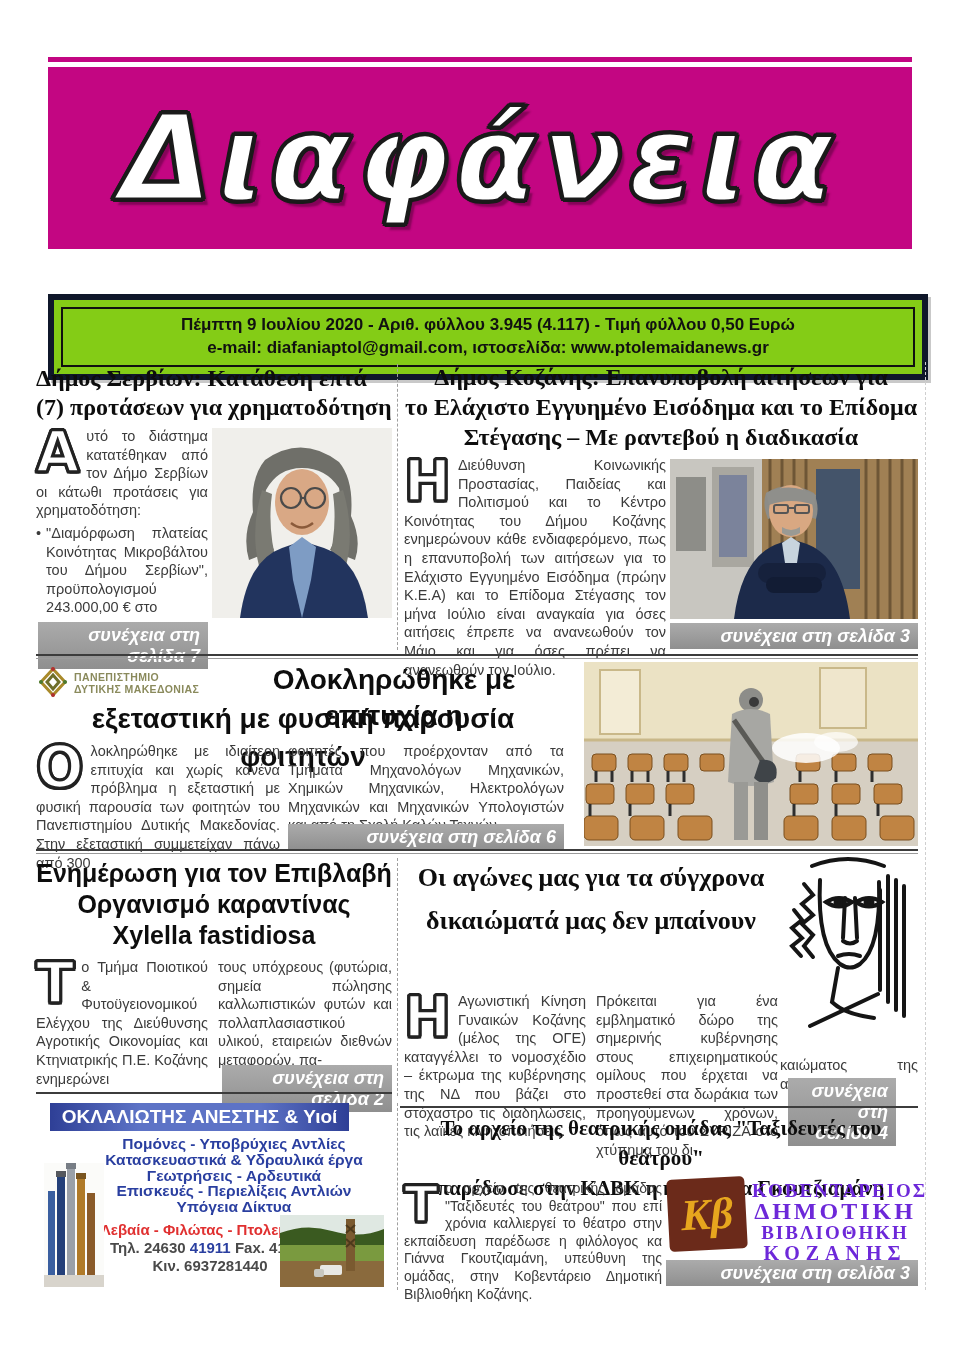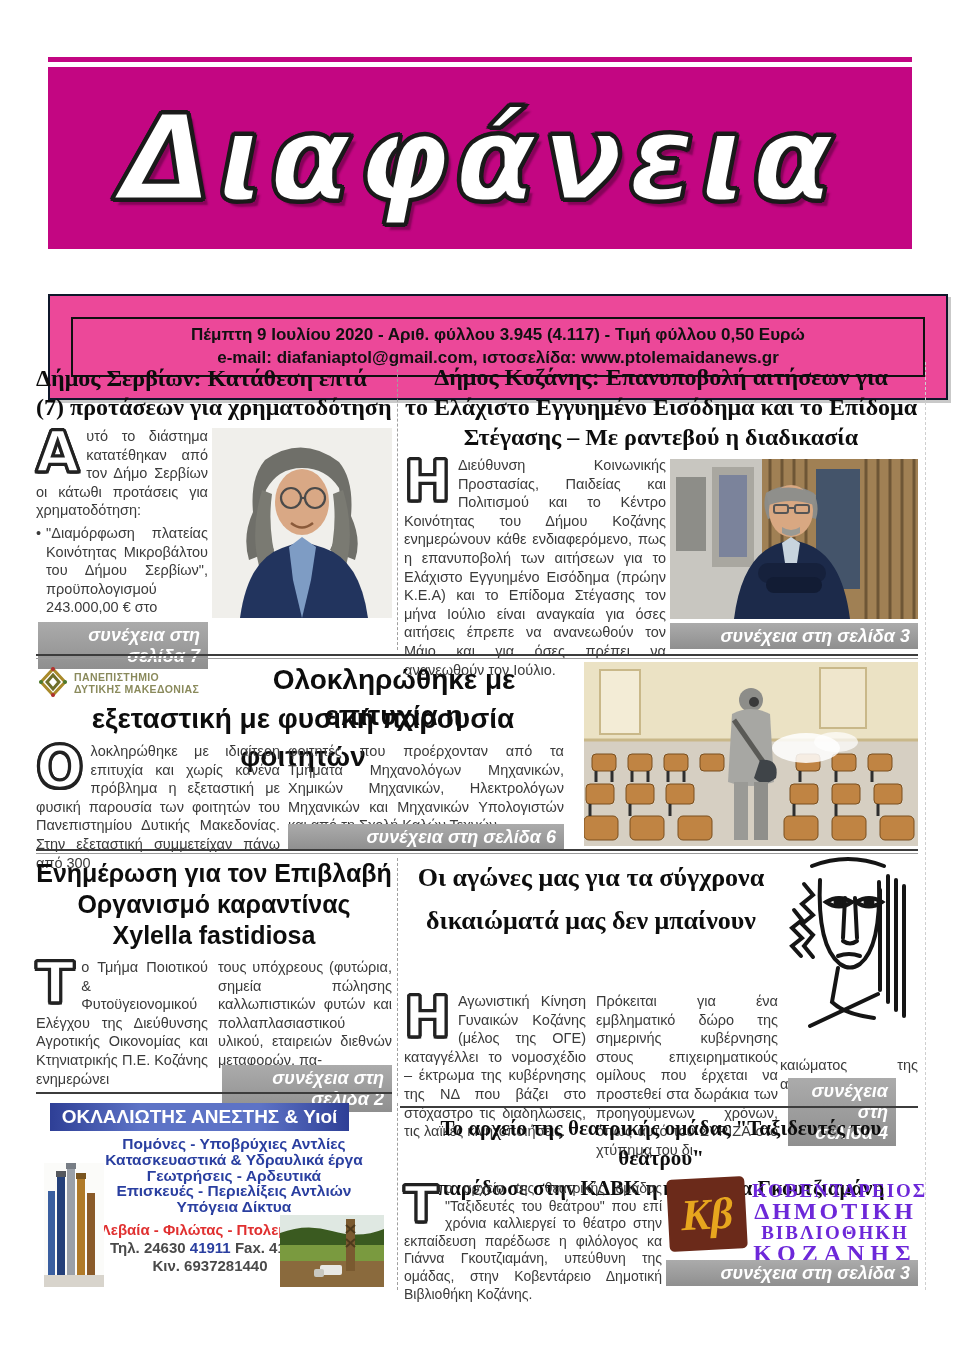--- a/index.html
+++ b/index.html
@@ -7,21 +7,21 @@
         font-family:"Liberation Sans","DejaVu Sans",sans-serif;color:#2e2e2e;}
   .abs{position:absolute;}
   
   .strip{background:#c30682;}
   .mast{background:#c30682;display:flex;align-items:center;justify-content:center;}
   .mast .logo{font-family:"DejaVu Sans","Liberation Sans",sans-serif;font-weight:700;font-style:italic;
       font-size:118px;letter-spacing:6px;color:#ffffff;-webkit-text-stroke:3px #1a1a1a;
       text-shadow:3px 0 #1a1a1a,-3px 0 #1a1a1a,0 3px #1a1a1a,0 -3px #1a1a1a,2px 2px #1a1a1a,-2px -2px #1a1a1a,2px -2px #1a1a1a,-2px 2px #1a1a1a, 5px 6px 2px rgba(60,0,40,.45);}
   .tagline{background:#ef0b8d;display:flex;align-items:center;justify-content:center;
       color:#fff;font-weight:700;font-size:25px;letter-spacing:22px;text-indent:22px;}
-  .datebox{border:2px solid #0f172a;padding:21px;box-shadow:3px 3px 0 #c9c9c9;background:#ec4899;}
+  .datebox{border:6px solid #0f172a;padding:7px;box-shadow:3px 3px 0 #c9c9c9;background:#84cc16;}
   .datebox .inner{border:2px solid #101010;text-align:center;padding:4px 6px 6px;}
   .dl1,.dl2{font-weight:700;font-size:17px;color:#111;line-height:23px;}
   
   .h-serif{font-family:"Liberation Serif","DejaVu Serif",serif;font-weight:700;color:#0d0d0d;}
   .h-sans{font-family:"Liberation Sans","DejaVu Sans",sans-serif;font-weight:700;color:#0d0d0d;}
   .center{text-align:center;}
   
   .bodytxt{font-size:14.5px;line-height:18.6px;color:#3b3b3b;text-align:justify;}
   .dropcap{float:left;font-family:"DejaVu Sans",sans-serif;font-weight:700;font-size:56px;line-height:46px;
       padding:3px 7px 0 0;color:#ffffff;-webkit-text-stroke:2.5px #222;
@@ -329,18 +329,18 @@
   </div>
   <div class="abs" style="left:668px;top:1178px;width:78px;height:72px;transform:rotate(-3deg);background:#6b2a1a;border-radius:5px;display:flex;align-items:center;justify-content:center;">
     <svg width="66" height="62" viewBox="0 0 66 62">
       <text x="33" y="46" text-anchor="middle" font-family="Liberation Serif, DejaVu Serif, serif" font-style="italic" font-weight="700" font-size="44" fill="#e7a61e">Κβ</text>
     </svg>
   </div>
   <div class="abs" style="left:752px;top:1180px;width:166px;">
     <div class="lib-line" style="font-size:19px;">ΚΟΒΕΝΤΑΡΕΙΟΣ</div>
     <div class="lib-line" style="font-size:24px;letter-spacing:3px;">ΔΗΜΟΤΙΚΗ</div>
     <div class="lib-line" style="font-size:19px;letter-spacing:2px;">ΒΙΒΛΙΟΘΗΚΗ</div>
-    <div class="lib-line" style="font-size:24px;letter-spacing:6px;">ΚΟΖΑΝΗΣ</div>
+    <div class="lib-line" style="font-size:20px;letter-spacing:6px;">ΚΟΖΑΝΗΣ</div>
   </div>
   <div class="abs band" style="left:666px;top:1260px;width:252px;">συνέχεια στη σελίδα 3</div>
 
   <div class="abs vdash" style="left:925px;top:362px;height:928px;border-left-color:#cfcfcf;"></div>
 </div>
 
 </body></html>

